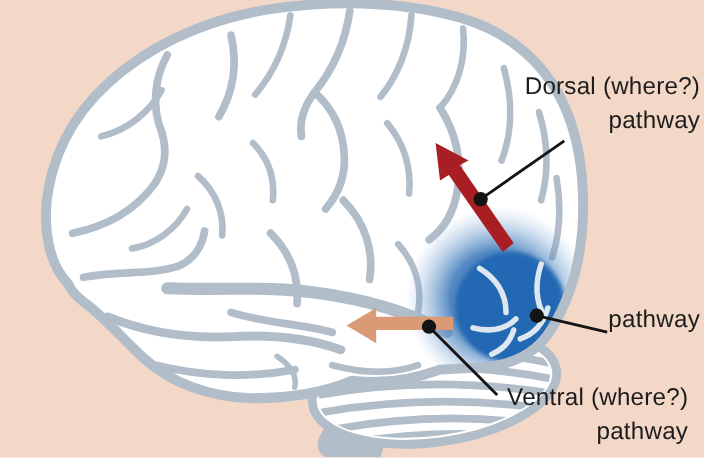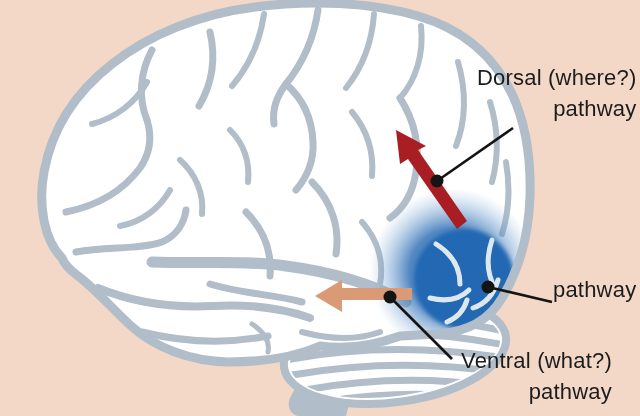--- a/index.html
+++ b/index.html
@@ -129,17 +129,17 @@
   </svg>
 
   <div class="fig-label lbl-dorsal">
     <span>Dorsal (where?)</span>
     <span>pathway</span>
   </div>
   <div class="fig-label lbl-visual">
     <span>pathway</span>
   </div>
   <div class="fig-label lbl-ventral">
-    <span>Ventral (what?)</span>
+    <span>Ventral (where?)</span>
     <span>pathway</span>
   </div>
 
 </div>
 
 </body></html>

